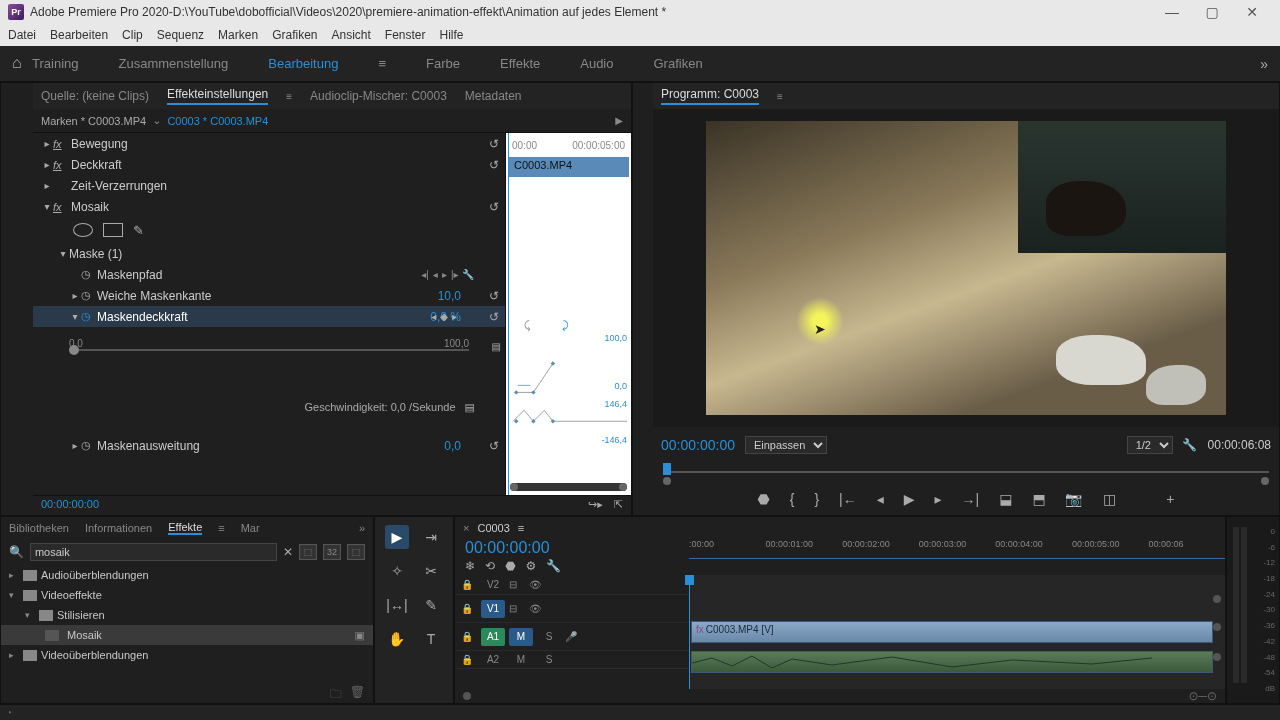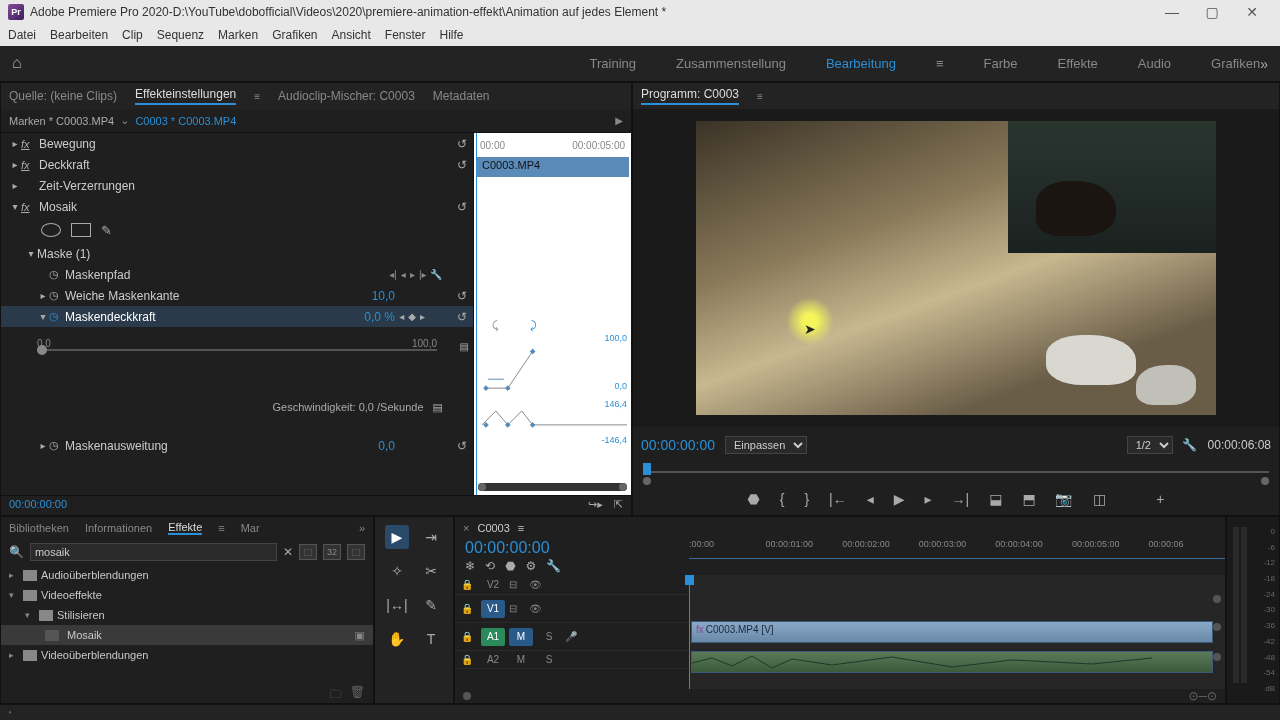--- a/index.html
+++ b/index.html
@@ -4,61 +4,61 @@
 <style>
 * { margin:0; padding:0; box-sizing:border-box; font-family:"Segoe UI",Arial,sans-serif; user-select:none; }
 body { background:#232323; color:#c8c8c8; font-size:12px; width:1280px; height:720px; overflow:hidden; position:relative; }
 .titlebar { height:24px; background:#e8e8e8; color:#333; display:flex; align-items:center; padding:0 8px; font-size:12px; }
 .titlebar .logo { width:16px; height:16px; background:linear-gradient(135deg,#8a4d9a,#3a1d5a); border-radius:2px; margin-right:6px; display:flex; align-items:center; justify-content:center; color:#fff; font-size:9px; font-weight:bold; }
 .titlebar .spacer { flex:1; }
 .titlebar .winbtn { width:40px; height:24px; text-align:center; line-height:24px; font-size:14px; color:#555; }
 .menubar { height:22px; background:#e8e8e8; color:#333; display:flex; align-items:center; padding:0 8px; font-size:12px; gap:14px; }
 .workspacebar { height:36px; background:#232323; display:flex; align-items:center; padding:0 12px; border-bottom:1px solid #111; }
 .workspacebar .home { width:20px; height:20px; color:#aaa; font-size:16px; }
-.workspacebar .tabs { flex:1; display:flex; justify-content:flex-end; gap:40px; }
+.workspacebar .tabs { flex:1; display:flex; justify-content:flex-start; gap:40px; }
 .workspacebar .tabs span { color:#888; font-size:13px; }
 .workspacebar .tabs span.active { color:#2a8fd6; }
 .workspacebar .more { color:#aaa; font-size:14px; }
 .row1 { display:flex; height:434px; }
-.panel-left { width:632px; border:1px solid #111; display:flex; flex-direction:column; background:#1f1f1f; }
+.panel-left { width:632px; border:1px solid #111; display:flex; flex-direction:column; background:#1f1f1f;padding-left:32px; }
 .panel-tabs { height:26px; display:flex; align-items:center; padding:0 8px; gap:18px; font-size:12px; background:#232323; }
 .panel-tabs span { color:#888; }
 .panel-tabs span.active { color:#ddd; border-bottom:2px solid #2a8fd6; padding-bottom:2px; }
 .panel-tabs .menuglyph { color:#888; font-size:10px; }
 .effect-header { height:24px; display:flex; align-items:center; padding:0 8px; font-size:11px; border-bottom:1px solid #111; }
 .effect-header .master { color:#aaa; }
 .effect-header .arrow { margin:0 6px; color:#888; }
 .effect-header .clip { color:#2a8fd6; }
 .effect-header .spacer { flex:1; }
 .effect-body { flex:1; display:flex; position:relative; }
 .effect-props { width:472px; display:flex; flex-direction:column; font-size:12px; }
 .effect-keyframes { flex:1; background:#ffffff; position:relative; border-left:1px solid #111; }
 .prop-row { height:21px; display:flex; align-items:center; padding-left:8px; position:relative; }
 .prop-row .tw { width:12px; text-align:center; color:#aaa; font-size:10px; }
 .prop-row .fx { width:18px; color:#aaa; font-size:11px; font-style:italic; text-decoration:underline; }
 .prop-row .label { color:#ccc; }
-.prop-row .val { color:#2a8fd6; margin-left:auto; margin-right:78px; }
+.prop-row .val { color:#2a8fd6; margin-left:auto; margin-right:44px; }
 .prop-row .reset { position:absolute; right:6px; color:#aaa; font-size:12px; }
 .prop-row .stopwatch { width:16px; color:#aaa; font-size:11px; }
 .prop-row.sel { background:#2a3a4a; }
 .prop-row.sel .label { color:#fff; }
 .shape-row { height:26px; display:flex; align-items:center; padding-left:40px; gap:10px; }
 .shape { width:20px; height:14px; border:1px solid #aaa; }
 .shape.ellipse { border-radius:50%; }
 .pen { color:#aaa; font-size:13px; }
 .slider-row { height:32px; padding:0 36px; display:flex; align-items:center; justify-content:space-between; position:relative; font-size:10px; color:#888; }
 .slider-track { position:absolute; left:36px; right:36px; top:22px; height:2px; background:#555; }
 .slider-thumb { position:absolute; left:36px; top:18px; width:10px; height:10px; border-radius:50%; background:#888; }
 .speed-row { height:20px; text-align:right; padding-right:30px; font-size:11px; color:#aaa; }
 .kf-timeline-head { height:24px; display:flex; align-items:center; justify-content:space-between; padding:0 6px; font-size:10px; color:#888; }
 .kf-cliplabel { height:20px; background:#5a8bb8; color:#111; font-size:11px; padding:2px 6px; margin:0 2px; }
 .kf-graph { position:absolute; left:4px; right:4px; top:210px; height:130px; }
 .kf-graph svg { width:100%; height:100%; }
 .effect-footer { height:20px; padding:2px 8px; font-size:11px; color:#2a8fd6; border-top:1px solid #111; display:flex; justify-content:space-between; }
-.panel-right { flex:1; border:1px solid #111; display:flex; flex-direction:column; background:#1f1f1f; }
+.panel-right { flex:1; border:1px solid #111; display:flex; flex-direction:column; background:#1f1f1f;padding-left:20px; }
 .prog-view { flex:1; display:flex; align-items:center; justify-content:center; background:#1a1a1a; }
 .video-frame { width:520px; height:294px; position:relative; overflow:hidden; }
 .video-frame .ground { position:absolute; inset:0; background:linear-gradient(160deg,#3a3326 0%,#8a7a5a 35%,#c8b890 55%,#6a5d48 80%); }
 .video-frame .water { position:absolute; top:0; right:0; width:40%; height:45%; background:linear-gradient(180deg,#2a3530,#1a2220); }
 .video-frame .rock { position:absolute; bottom:30px; right:80px; width:90px; height:50px; background:#d8d8d0; border-radius:40% 50% 30% 40%; }
 .video-frame .rock2 { position:absolute; bottom:10px; right:20px; width:60px; height:40px; background:#c0c0b8; border-radius:50% 40% 40% 30%; }
 .video-frame .boar { position:absolute; top:60px; right:100px; width:80px; height:55px; background:#1a1510; border-radius:40% 50% 40% 30%; }
 .video-frame .cursor { position:absolute; bottom:70px; left:90px; width:48px; height:48px; border-radius:50%; background:radial-gradient(circle,#f5f55a 20%,rgba(245,245,90,0) 70%); }
 .video-frame .arrow-cur { position:absolute; bottom:78px; left:108px; color:#222; font-size:14px; }
 .prog-ctrl { height:36px; display:flex; align-items:center; padding:0 8px; gap:10px; font-size:12px; }

